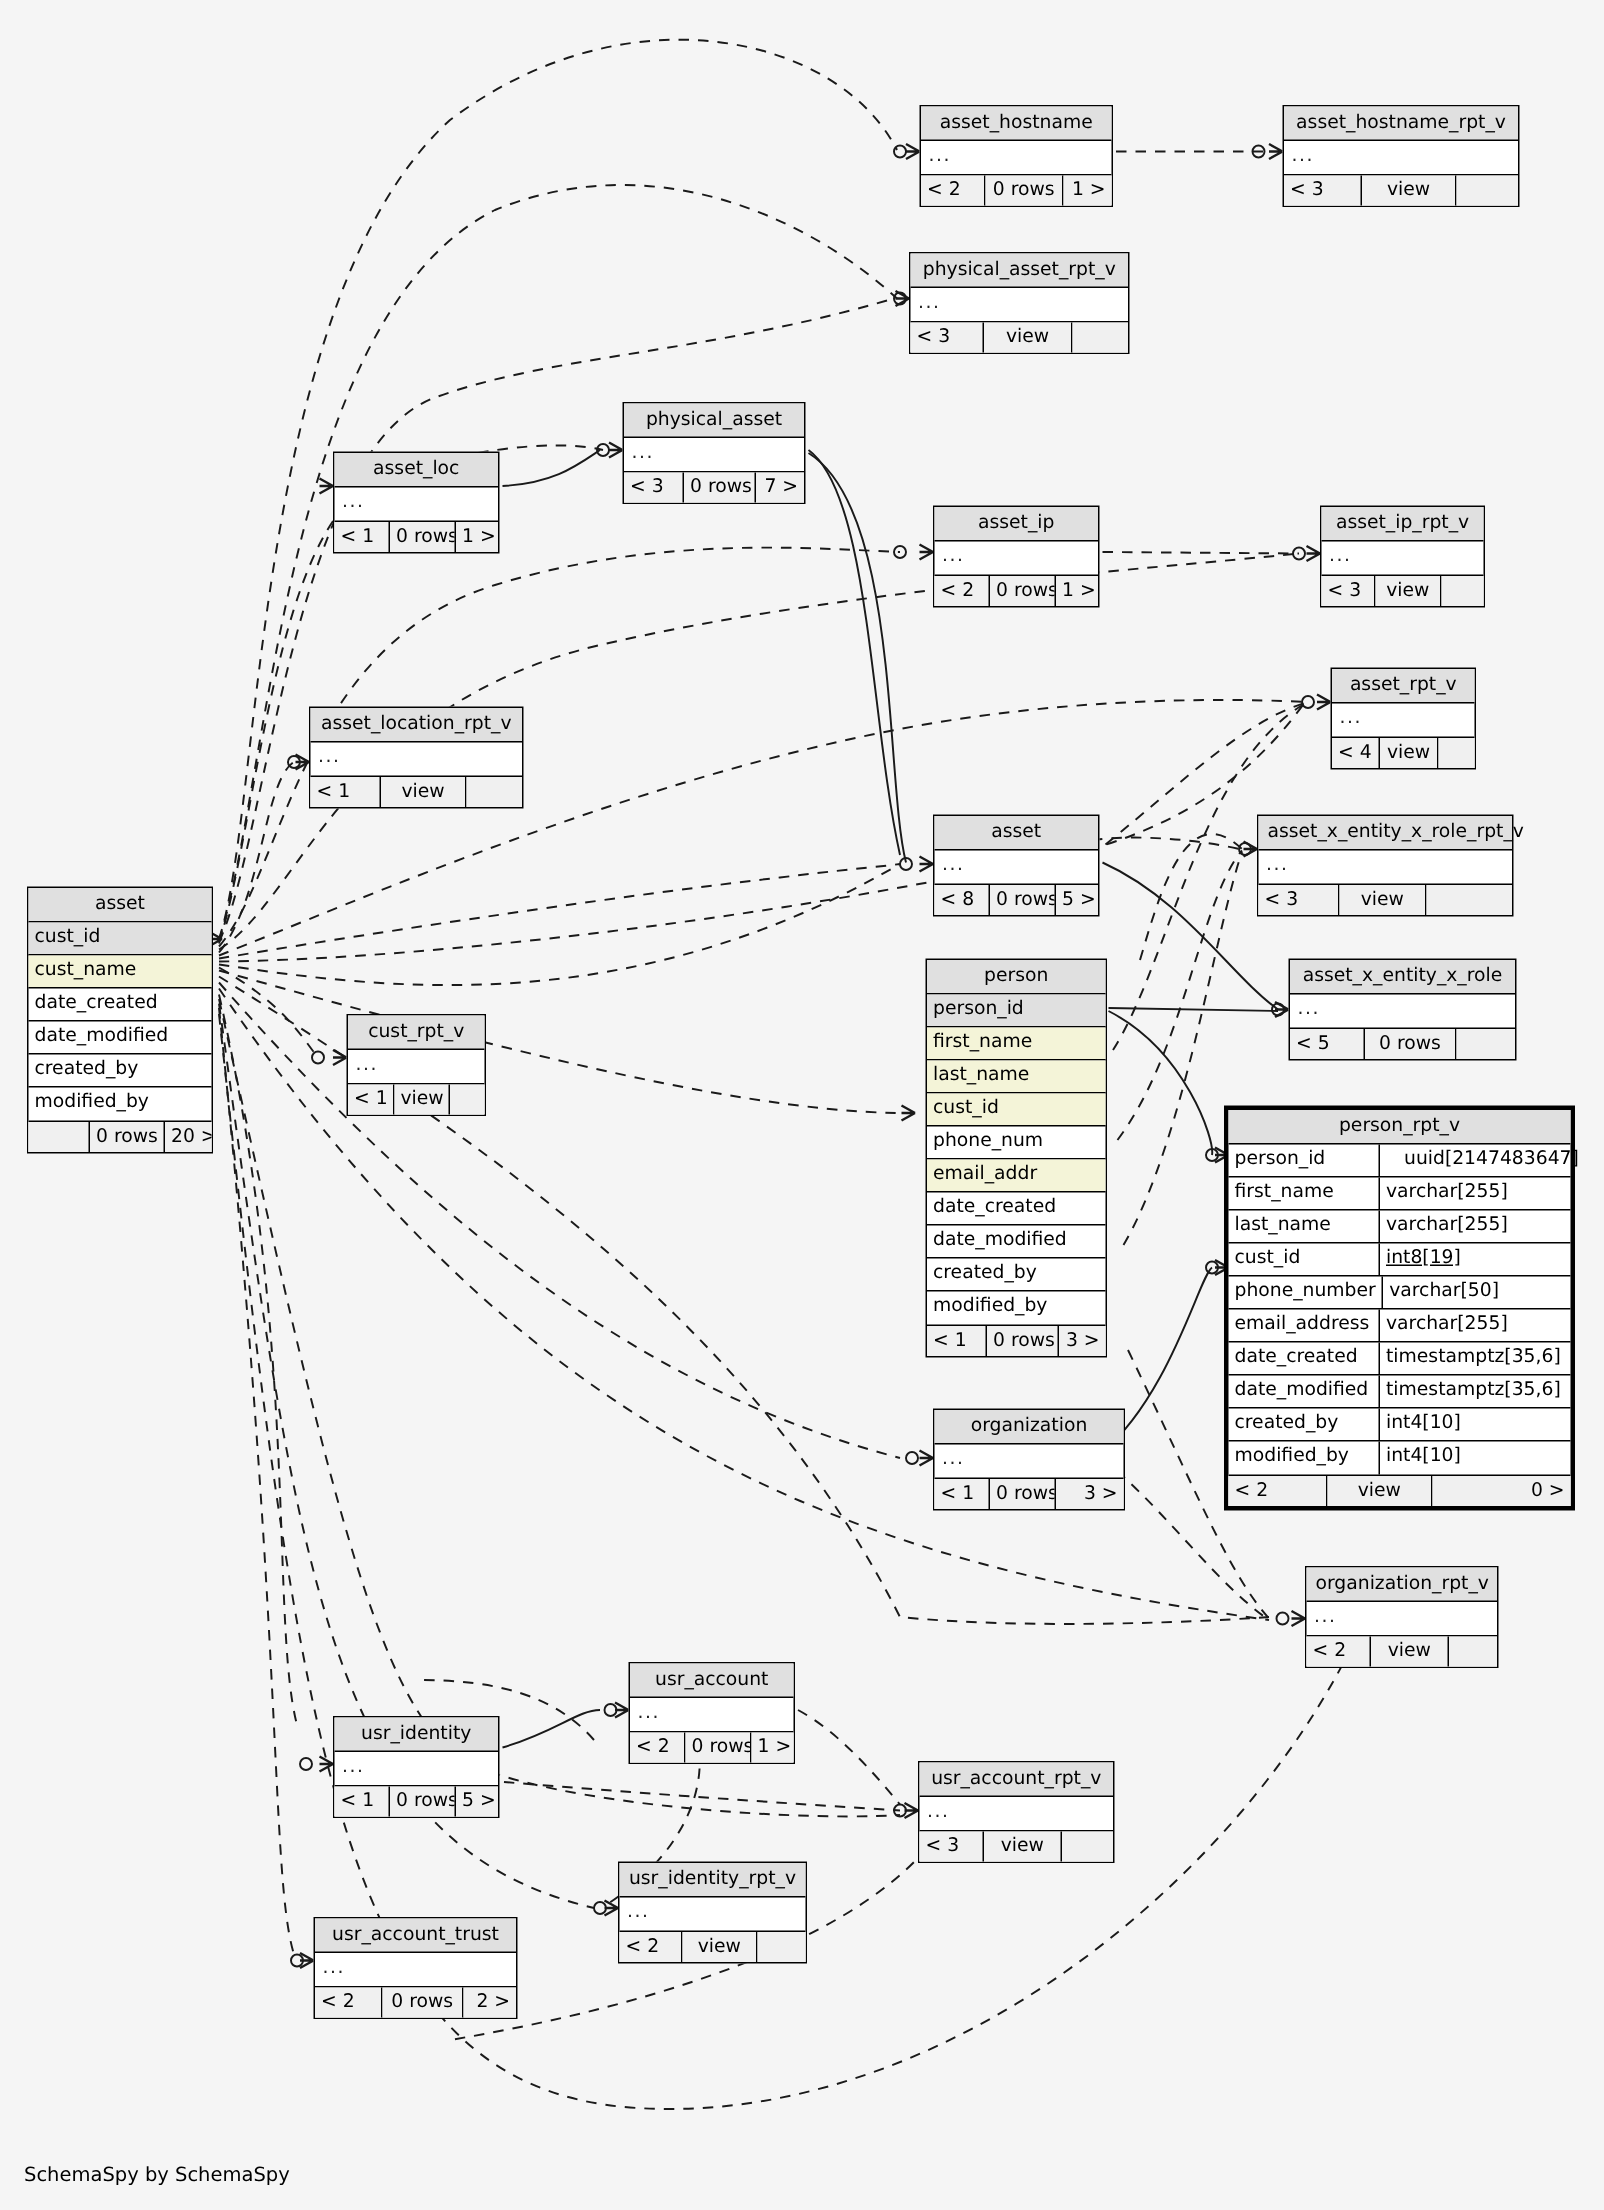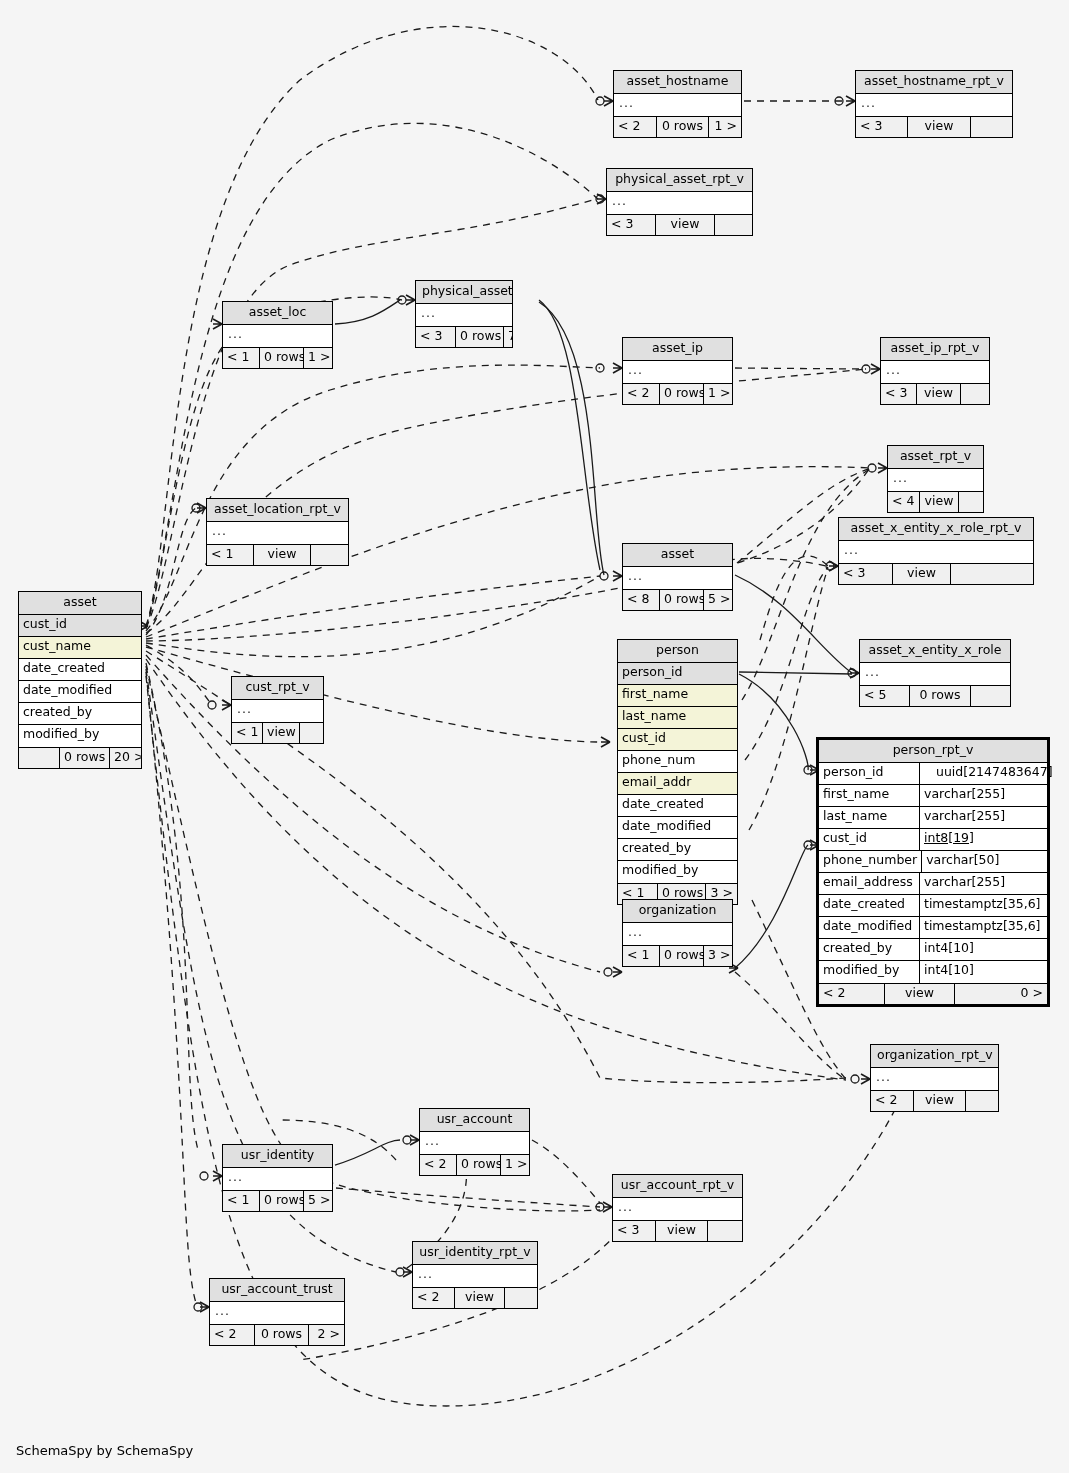--- a/index.html
+++ b/index.html
@@ -240,21 +240,21 @@
           <div class="row ellipsis">
             <div class="cname">...</div>
           </div>
         </div>
         <div class="tfoot">
           <div class="fc b1" style="flex: 0 0 49px;">&lt; 3</div>
           <div class="fc b2" style="flex: 0 0 59px;">view</div>
           <div class="fc b3" style="flex: 1 1 auto;"></div>
         </div>
       </div>
-      <div class="tbl" style="left: 415px; top: 280px; width: 98px;">
+      <div class="tbl" style="left: 415px; top: 268px; width: 122px;">
         <div class="thead">physical_asset</div>
         <div class="rows">
           <div class="row ellipsis">
             <div class="cname">...</div>
           </div>
         </div>
         <div class="tfoot">
           <div class="fc b1" style="flex: 0 0 40px;">&lt; 3</div>
           <div class="fc b2" style="flex: 0 0 48px;">0 rows</div>
           <div class="fc b3" style="flex: 1 1 auto;">7 &gt;</div>
@@ -292,21 +292,21 @@
           <div class="row ellipsis">
             <div class="cname">...</div>
           </div>
         </div>
         <div class="tfoot">
           <div class="fc b1" style="flex: 0 0 36px;">&lt; 3</div>
           <div class="fc b2" style="flex: 0 0 44px;">view</div>
           <div class="fc b3" style="flex: 1 1 auto;"></div>
         </div>
       </div>
-      <div class="tbl" style="left: 206px; top: 471px; width: 143px; margin-top: 27px;">
+      <div class="tbl" style="left: 206px; top: 471px; width: 143px;">
         <div class="thead">asset_location_rpt_v</div>
         <div class="rows">
           <div class="row ellipsis">
             <div class="cname">...</div>
           </div>
         </div>
         <div class="tfoot">
           <div class="fc b1" style="flex: 0 0 47px;">&lt; 1</div>
           <div class="fc b2" style="flex: 0 0 57px;">view</div>
           <div class="fc b3" style="flex: 1 1 auto;"></div>
@@ -331,21 +331,21 @@
           <div class="row ellipsis">
             <div class="cname">...</div>
           </div>
         </div>
         <div class="tfoot">
           <div class="fc b1" style="flex: 0 0 37px;">&lt; 8</div>
           <div class="fc b2" style="flex: 0 0 44px;">0 rows</div>
           <div class="fc b3" style="flex: 1 1 auto;">5 &gt;</div>
         </div>
       </div>
-      <div class="tbl" style="left: 838px; top: 517px; width: 196px;">
+      <div class="tbl" style="left: 838px; top: 543px; width: 171px;">
         <div class="thead">asset_x_entity_x_role_rpt_v</div>
         <div class="rows">
           <div class="row ellipsis">
             <div class="cname">...</div>
           </div>
         </div>
         <div class="tfoot">
           <div class="fc b1" style="flex: 0 0 54px;">&lt; 3</div>
           <div class="fc b2" style="flex: 0 0 58px;">view</div>
           <div class="fc b3" style="flex: 1 1 auto;"></div>
@@ -488,21 +488,21 @@
             <div class="cname">modified_by</div>
             <div class="ctype" style="width: 128px;">int4[10]</div>
           </div>
         </div>
         <div class="tfoot">
           <div class="fc b1" style="flex: 0 0 66px;">&lt; 2</div>
           <div class="fc b2" style="flex: 0 0 70px;">view</div>
           <div class="fc b3" style="flex: 1 1 auto;">0 &gt;</div>
         </div>
       </div>
-      <div class="tbl" style="left: 622px; top: 899px; width: 111px;">
+      <div class="tbl" style="left: 622px; top: 939px; width: 128px;">
         <div class="thead">organization</div>
         <div class="rows">
           <div class="row ellipsis">
             <div class="cname">...</div>
           </div>
         </div>
         <div class="tfoot">
           <div class="fc b1" style="flex: 0 0 37px;">&lt; 1</div>
           <div class="fc b2" style="flex: 0 0 44px;">0 rows</div>
           <div class="fc b3" style="flex: 1 1 auto;">3 &gt;</div>

